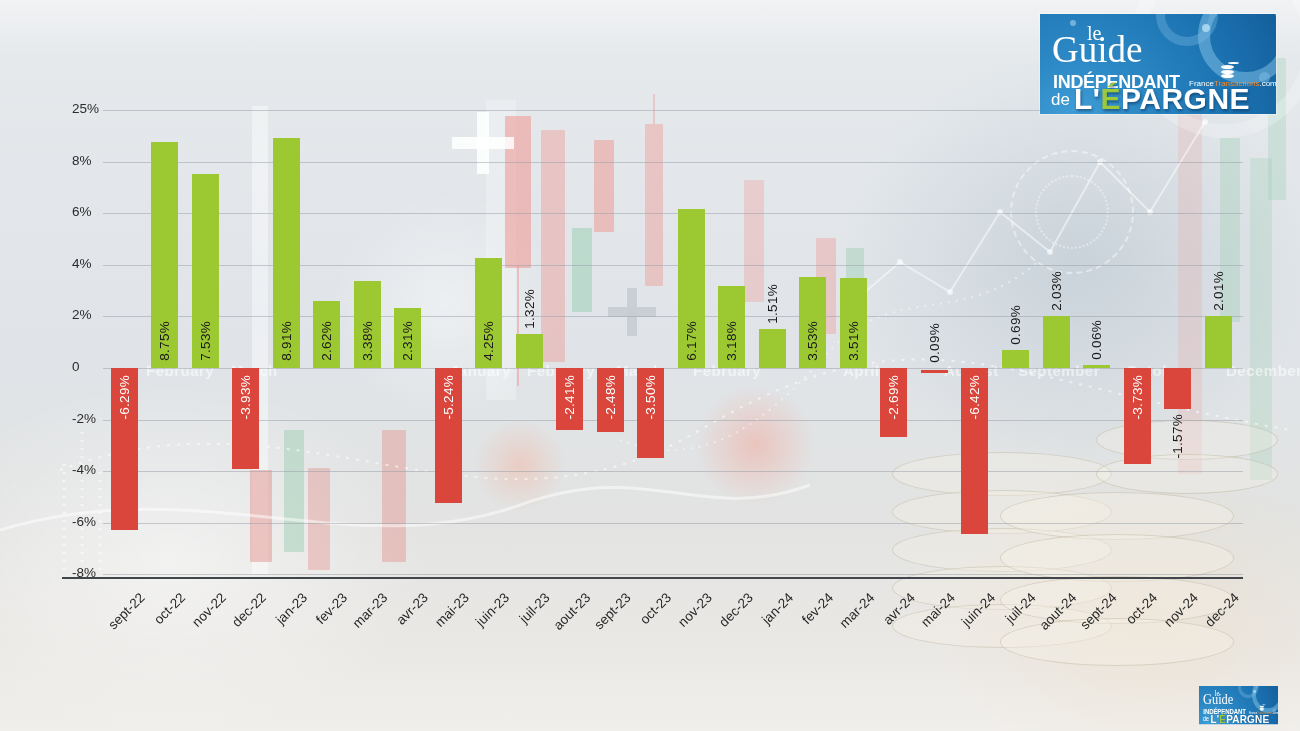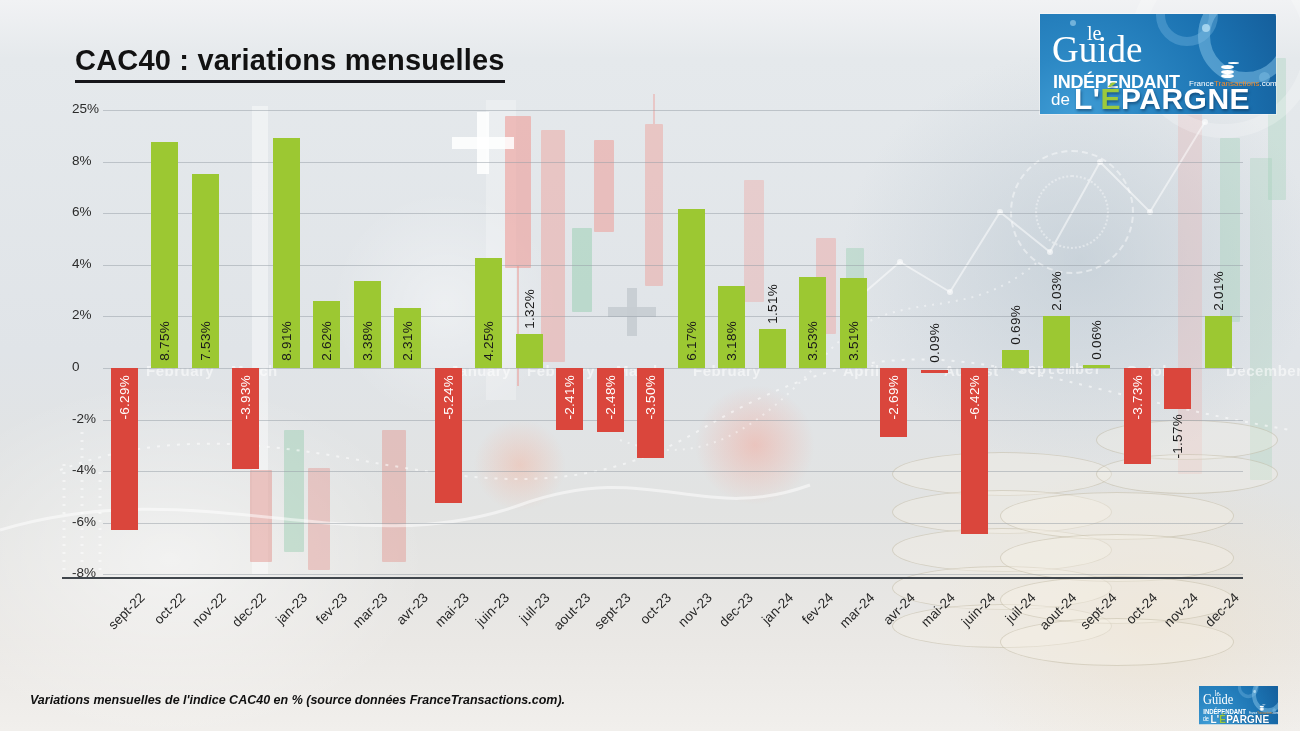--- a/index.html
+++ b/index.html
@@ -128,26 +128,25 @@
 
   <div id="bg-months">
       <span style="left: 146px;">February</span>
       <span style="left: 231px;">March</span>
       <span style="left: 450px;">January</span>
       <span style="left: 527px;">February</span>
       <span style="left: 616px;">March</span>
       <span style="left: 693px;">February</span>
       <span style="left: 843px;">April</span>
       <span style="left: 944px;">August</span>
-      <span style="left: 1018px; font-family: Liberation Mono, monospace;">September</span>
+      <span style="left: 1018px;">September</span>
       <span style="left: 1126px;">October</span>
       <span style="left: 1226px;">December</span>
     </div>
 
-  <h1 id="title">CAC40 : variations mensuelles</h1>
 
   <div id="plot">
       <div class="gridline" style="left: 103px; top: 110.2px; width: 1140px;"></div>
       <div class="ylab" style="left: 72px; top: 101.2px;">25%</div>
       <div class="gridline" style="left: 103px; top: 161.8px; width: 1140px;"></div>
       <div class="ylab" style="left: 72px; top: 152.8px;">8%</div>
       <div class="gridline" style="left: 103px; top: 213.3px; width: 1140px;"></div>
       <div class="ylab" style="left: 72px; top: 204.3px;">6%</div>
       <div class="gridline" style="left: 103px; top: 264.9px; width: 1140px;"></div>
       <div class="ylab" style="left: 72px; top: 255.9px;">4%</div>
@@ -243,21 +242,20 @@
       <div class="x-label" style="right: 150px; top: 590px;">oct-24</div>
       <div class="bar" style="left: 1164px; top: 368px; width: 27px; height: 40.5px; background: rgb(218, 70, 60);"></div>
       <div class="bar-label" style="left: 1170px; top: 413.5px; color: rgb(26, 26, 26);">-1.57%</div>
       <div class="x-label" style="right: 109.48px; top: 590px;">nov-24</div>
       <div class="bar" style="left: 1204.5px; top: 316.2px; width: 27px; height: 51.8px; background: rgb(156, 200, 50);"></div>
       <div class="bar-label" style="left: 1210.5px; top: 271.2px; color: rgb(26, 26, 26);">2.01%</div>
       <div class="x-label" style="right: 68.96px; top: 590px;">dec-24</div>
     </div>
   <div id="axisline" style="left: 62px; top: 577px; width: 1181px;"></div>
 
-  <div id="caption">Variations mensuelles de l'indice CAC40 en % (source données FranceTransactions.com).</div>
 
   <div class="logo logo-main">
     <div class="lg-bg">
       <div class="lg-r1"></div>
       <div class="lg-r2"></div>
       <div class="lg-d1"></div>
       <div class="lg-d2"></div>
       <div class="lg-d3"></div>
     </div>
     <span class="lg-le">le</span>

